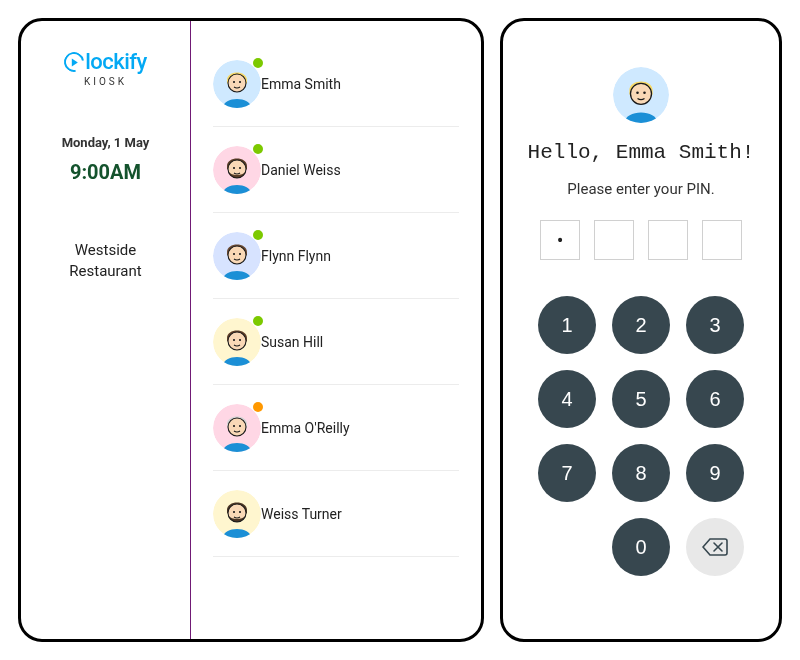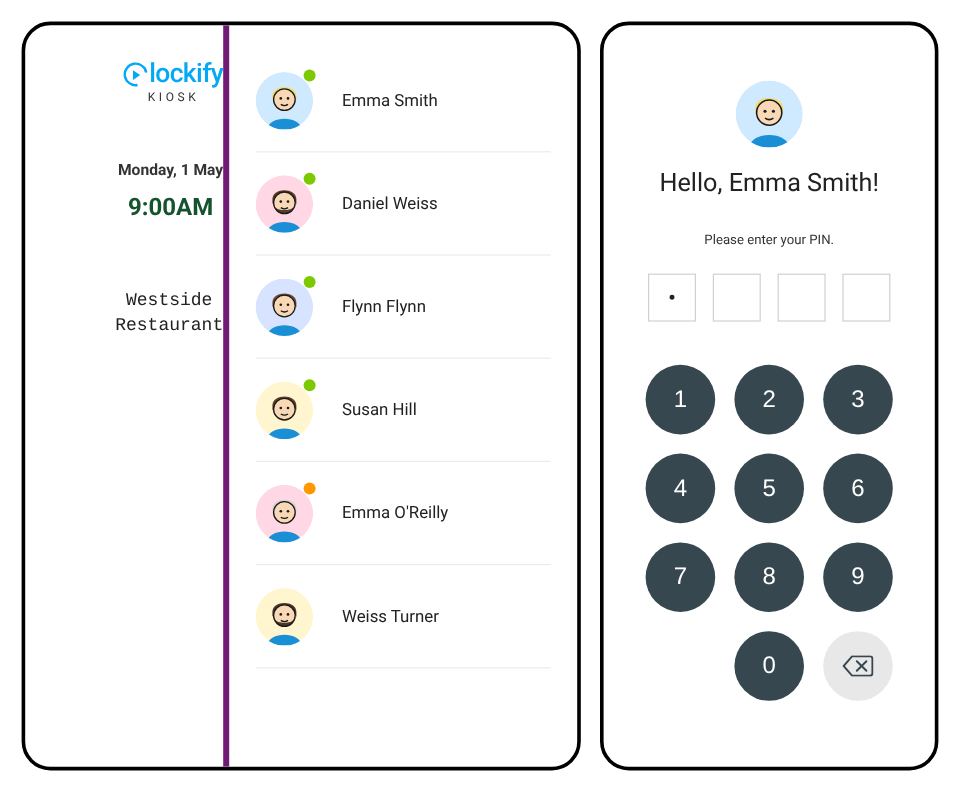--- a/index.html
+++ b/index.html
@@ -24,24 +24,24 @@
     border-radius: 24px;
     overflow: hidden;
     position: relative;
   }
   .tablet {
     flex: 1;
     display: flex;
   }
   .sidebar {
     width: 170px;
-    border-right: 5px solid #701a75;
+    border-right: 1px solid #701a75;
     display: flex;
     flex-direction: column;
-    align-items: flex-end;
+    align-items: center;
     padding-top: 28px;
   }
   .logo {
     display: flex;
     flex-direction: column;
     align-items: center;
     gap: 2px;
   }
   .logo-main {
     font-size: 22px;
@@ -92,31 +92,29 @@
     font-size: 20px;
     color: #14532d;
     margin-top: 10px;
   }
   .location {
     margin-top: 56px;
     text-align: center;
     font-size: 15px;
     color: #222;
     line-height: 1.4;
-    font-family: Liberation Mono, monospace;
   }
   .list {
     flex: 1;
     padding: 20px 22px 0 22px;
     overflow: hidden;
   }
   .row {
     display: flex;
     align-items: center;
-    gap: 24px;
     height: 86px;
     border-bottom: 1px solid #ececec;
     cursor: pointer;
   }
   .avatar-wrap {
     position: relative;
     width: 48px;
     height: 48px;
   }
   .avatar {
@@ -148,24 +146,25 @@
     padding-top: 46px;
   }
   .phone .avatar {
     width: 56px;
     height: 56px;
   }
   .greeting {
     margin-top: 18px;
     font-size: 21px;
     color: #222;
+    font-family: Liberation Mono, monospace;
   }
   .prompt {
-    margin-top: 28px;
-    font-size: 11px;
+    margin-top: 16px;
+    font-size: 15px;
     color: #333;
   }
   .pins {
     margin-top: 22px;
     display: flex;
     gap: 14px;
   }
   .pin {
     width: 40px;
     height: 40px;

